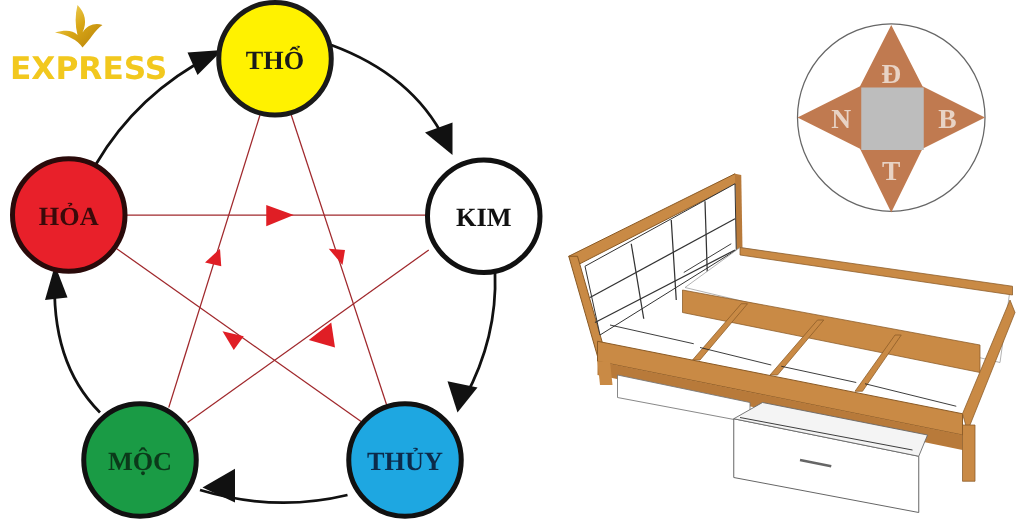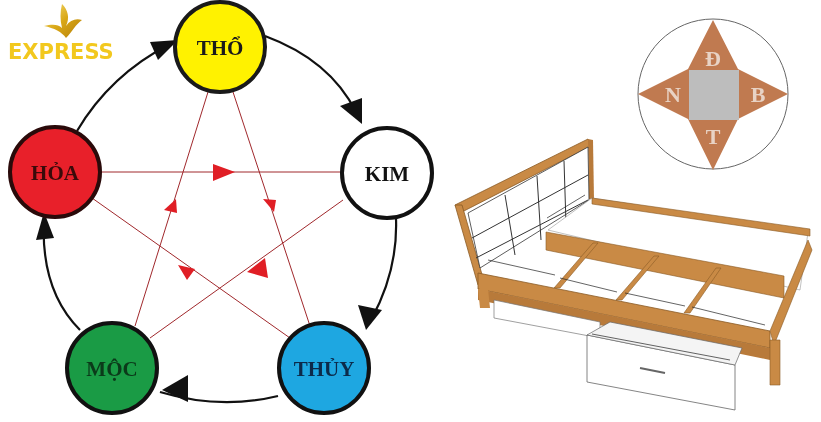--- a/index.html
+++ b/index.html
@@ -1,19 +1,19 @@
 <!DOCTYPE html>
 <html><head>
 <meta charset="utf-8">
 <style>
   html, body { margin: 0; padding: 0; background: #ffffff; }
   body { width: 821px; height: 422px; position: relative; overflow: hidden; font-family: "Liberation Serif", serif; }
   #stage { position: absolute; left: 0; top: 0; width: 821px; height: 422px; }
   .logo { position: absolute; left: 4px; top: 2px; width: 120px; height: 64px; }
-  .logo-text { position: absolute; left: 4px; top: 38px; font-family: "DejaVu Sans", sans-serif; font-weight: bold; font-size: 21px; letter-spacing: 0px; color: #f2c81e; }
+  .logo-text { position: absolute; left: 4px; top: 38px; font-family: "DejaVu Sans", sans-serif; font-weight: bold; font-size: 25px; letter-spacing: 0px; color: #f2c81e; }
   .node-label { font-family: "Liberation Serif", serif; font-weight: bold; font-size: 21px; }
   .compass-letter { font-family: "Liberation Serif", serif; font-weight: bold; font-size: 22px; fill: #e8d3c5; }
 </style>
 </head>
 <body>
 
 <div id="stage">
 
   <div class="logo">
     <svg width="120" height="40" viewBox="0 0 120 40" style="position:absolute;left:0;top:0">

